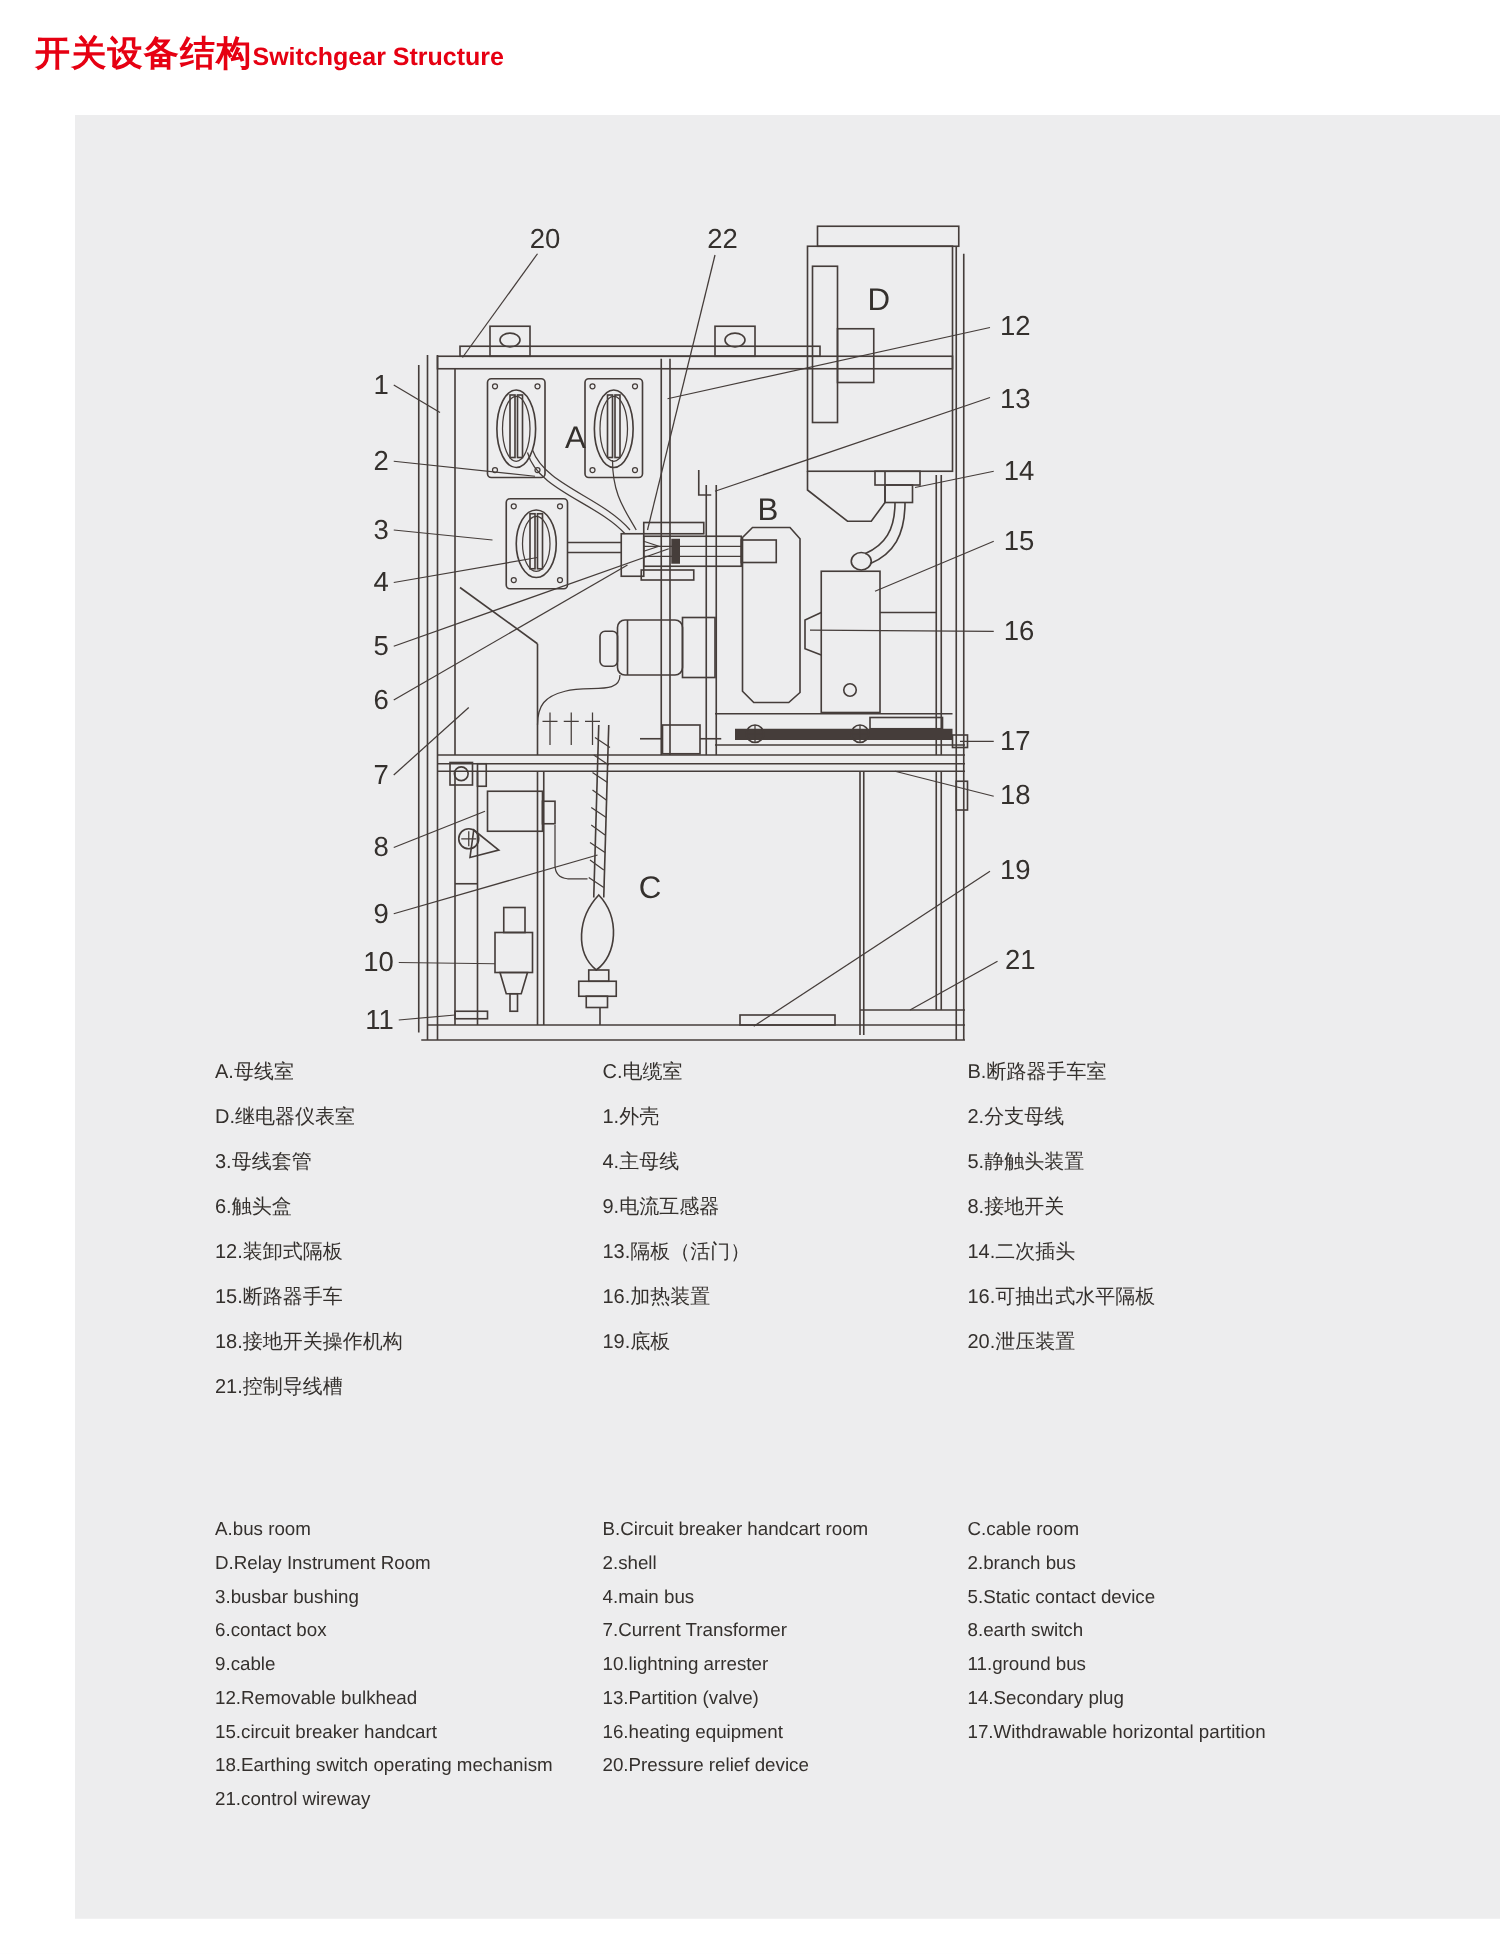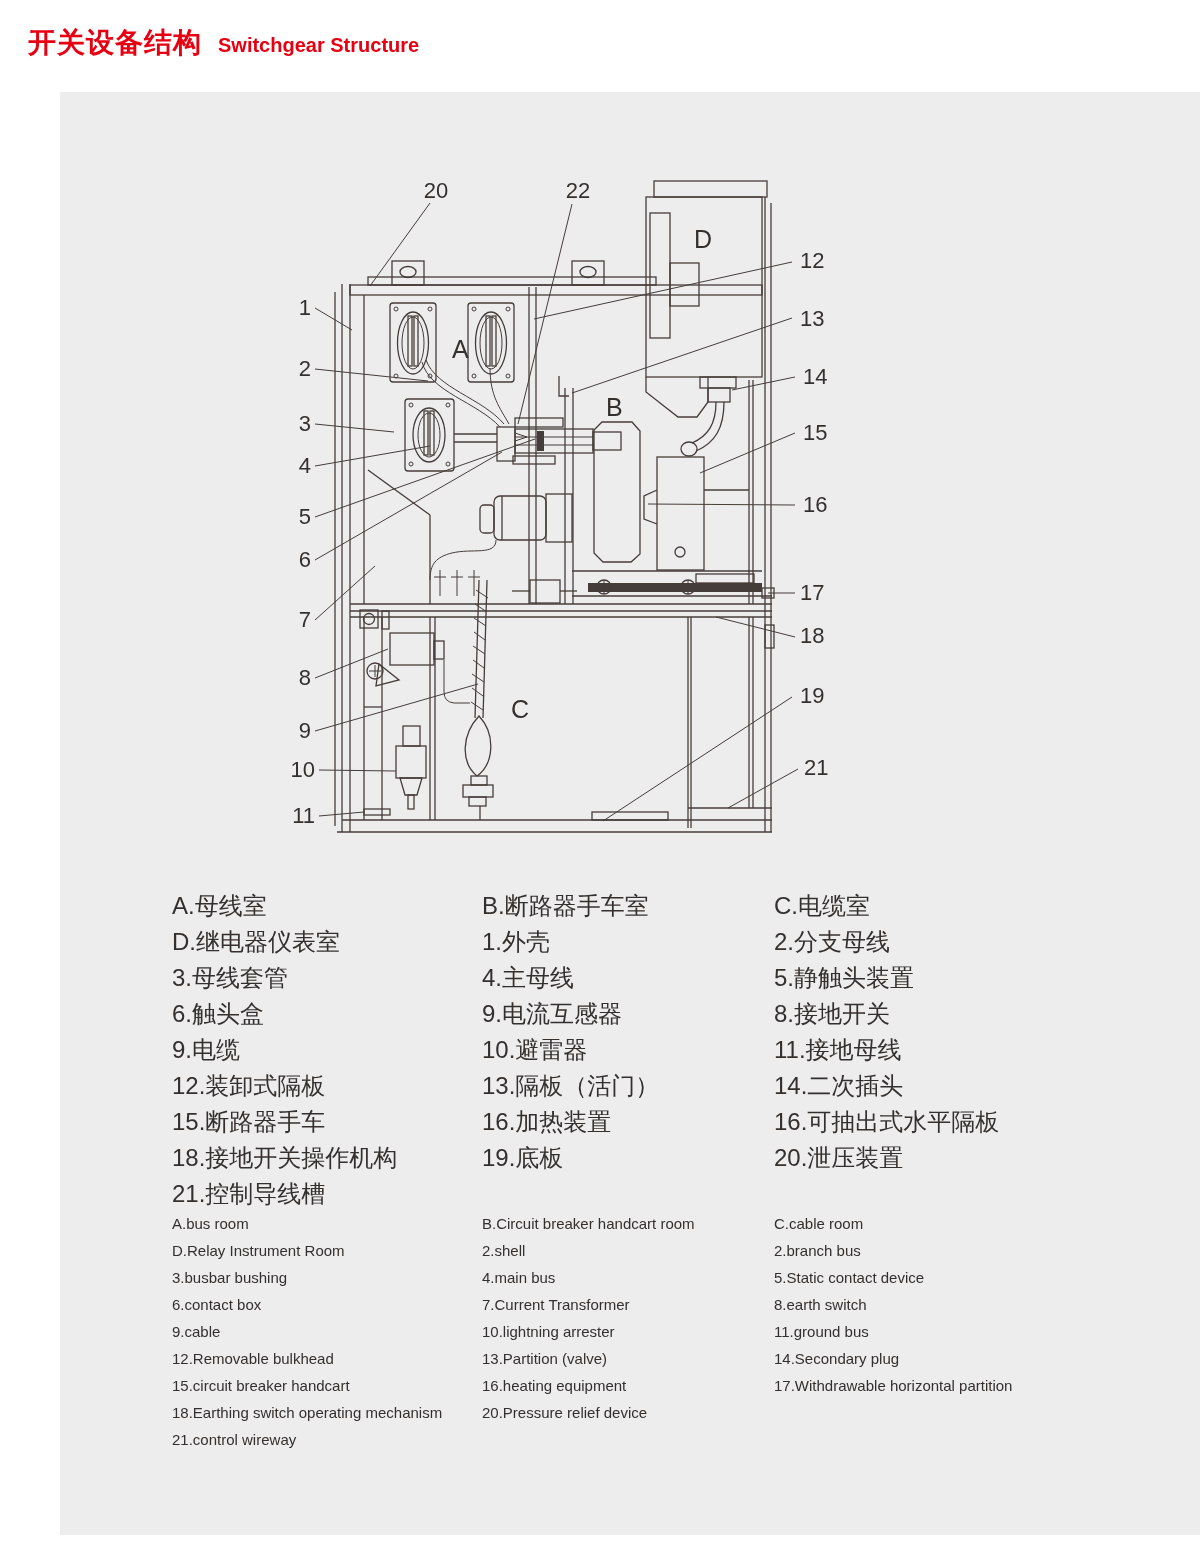--- a/index.html
+++ b/index.html
@@ -6,35 +6,35 @@
     --accent:#e60012;
     --line:#453d3a;
     --panel:#ededee;
     --text:#34302d;
   }
   *{margin:0;padding:0;box-sizing:border-box;}
   html,body{width:1200px;height:1563px;background:#ffffff;
     font-family:"Liberation Sans","DejaVu Sans",sans-serif;color:var(--text);}
   .page{position:relative;width:1200px;height:1563px;overflow:hidden;}
 
-  .title-bar{position:absolute;left:28px;top:24px;display:flex;align-items:baseline;gap:16px;}
+  .title-bar{position:absolute;left:28px;top:24px;display:flex;align-items:baseline;}
   .title-zh{font-size:28px;font-weight:bold;color:var(--accent);letter-spacing:1px;}
   .title-en{font-size:20px;font-weight:bold;color:var(--accent);}
 
   .panel{position:absolute;left:28px;top:92px;width:1146px;height:1443px;background:var(--panel);margin-left:32px;}
 
   .diagram{position:absolute;left:0;top:0;width:1146px;height:770px;}
   .st{stroke:var(--line);fill:none;stroke-width:1.3px;}
   .stThin{stroke:var(--line);fill:none;stroke-width:1px;}
   .fillDark{fill:var(--line);stroke:none;}
   .callout{font-size:22px;fill:var(--text);}
   .roomletter{font-size:25px;fill:var(--text);}
 
   .legend{position:absolute;left:112px;width:1010px;}
-  .legend-zh{top:796px;font-size:24px;}
+  .legend-zh{top:748px;font-size:16px;}
   .legend-zh .lrow{height:36px;line-height:36px;}
   .legend-en{top:1118px;font-size:15px;}
   .legend-en .lrow{height:27px;line-height:27px;}
   .lrow{display:grid;grid-template-columns:310px 292px auto;}
   .lcell{white-space:nowrap;}
 </style>
 </head>
 <body>
 
 <div class="page">
@@ -297,44 +297,39 @@
         <text class="roomletter" x="420" y="358">A</text>
         <text class="roomletter" x="574" y="416">B</text>
         <text class="roomletter" x="479" y="718">C</text>
         <text class="roomletter" x="662" y="248">D</text>
       </g>
     </svg>
 
     <div class="legend legend-zh">
       <div class="lrow">
         <span class="lcell">A.母线室</span>
+        <span class="lcell">C.电缆室</span>
         <span class="lcell">B.断路器手车室</span>
-        <span class="lcell">C.电缆室</span>
       </div>
       <div class="lrow">
         <span class="lcell">D.继电器仪表室</span>
         <span class="lcell">1.外壳</span>
         <span class="lcell">2.分支母线</span>
       </div>
       <div class="lrow">
         <span class="lcell">3.母线套管</span>
         <span class="lcell">4.主母线</span>
         <span class="lcell">5.静触头装置</span>
       </div>
       <div class="lrow">
         <span class="lcell">6.触头盒</span>
         <span class="lcell">9.电流互感器</span>
         <span class="lcell">8.接地开关</span>
       </div>
       <div class="lrow">
-        <span class="lcell">9.电缆</span>
-        <span class="lcell">10.避雷器</span>
-        <span class="lcell">11.接地母线</span>
-      </div>
-      <div class="lrow">
         <span class="lcell">12.装卸式隔板</span>
         <span class="lcell">13.隔板（活门）</span>
         <span class="lcell">14.二次插头</span>
       </div>
       <div class="lrow">
         <span class="lcell">15.断路器手车</span>
         <span class="lcell">16.加热装置</span>
         <span class="lcell">16.可抽出式水平隔板</span>
       </div>
       <div class="lrow">

